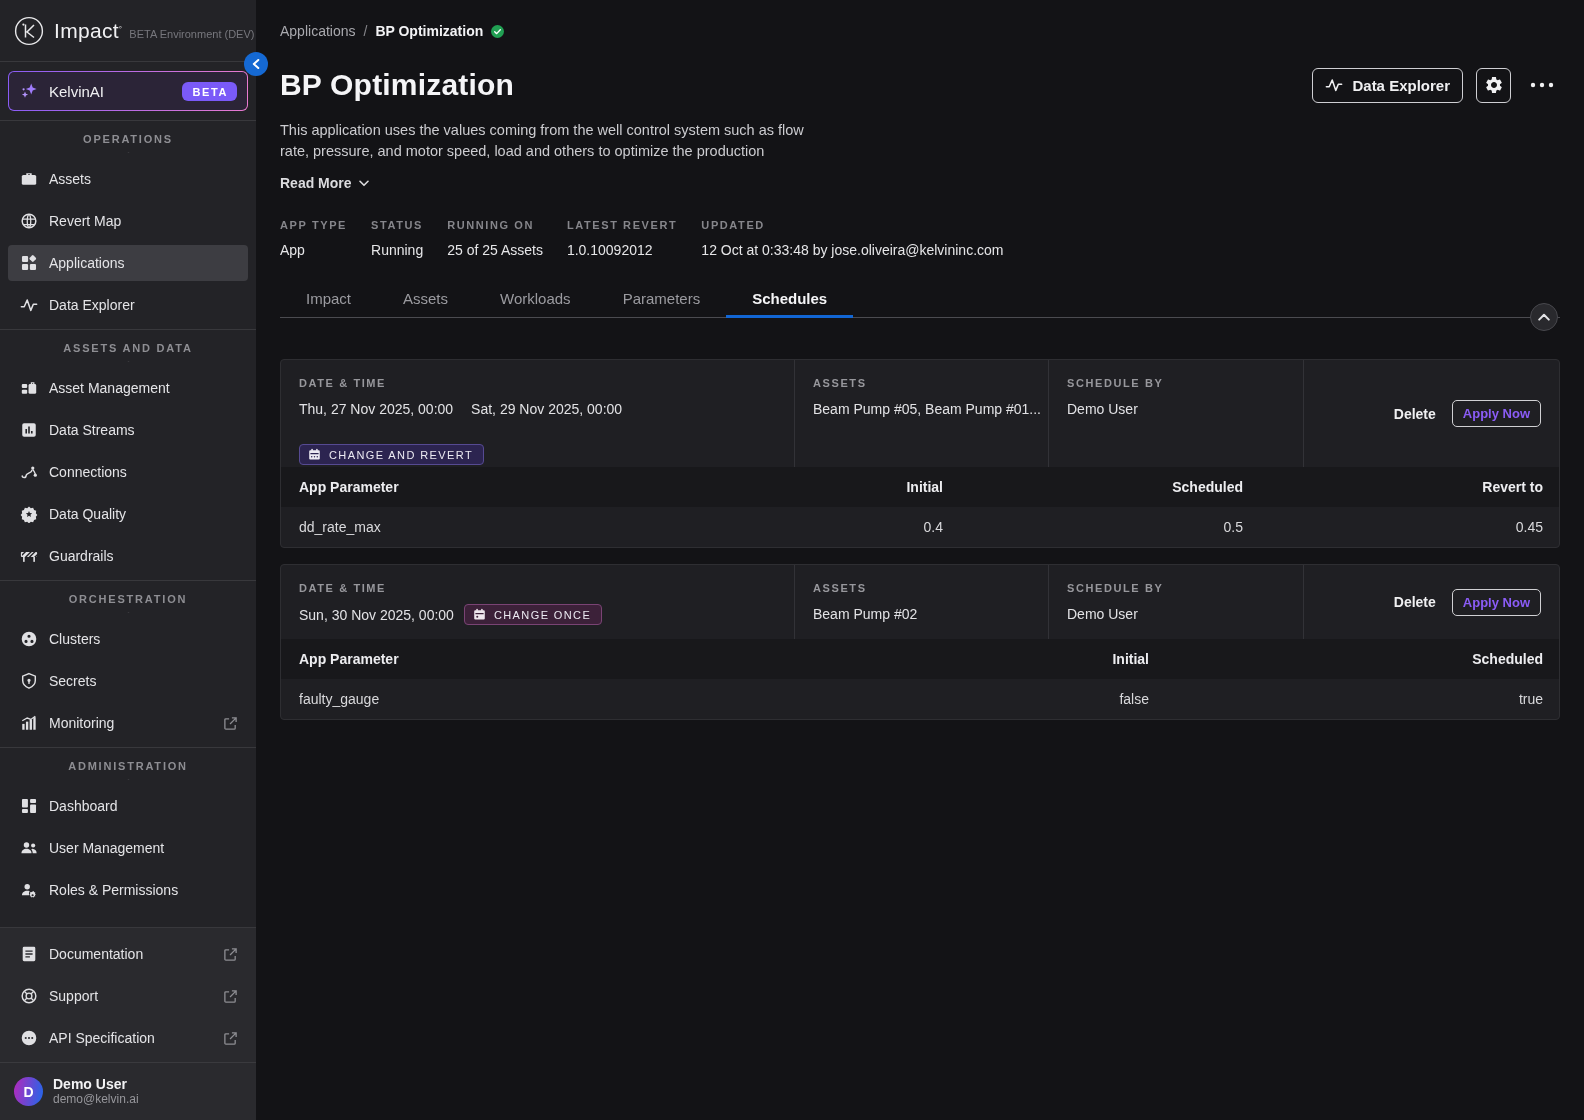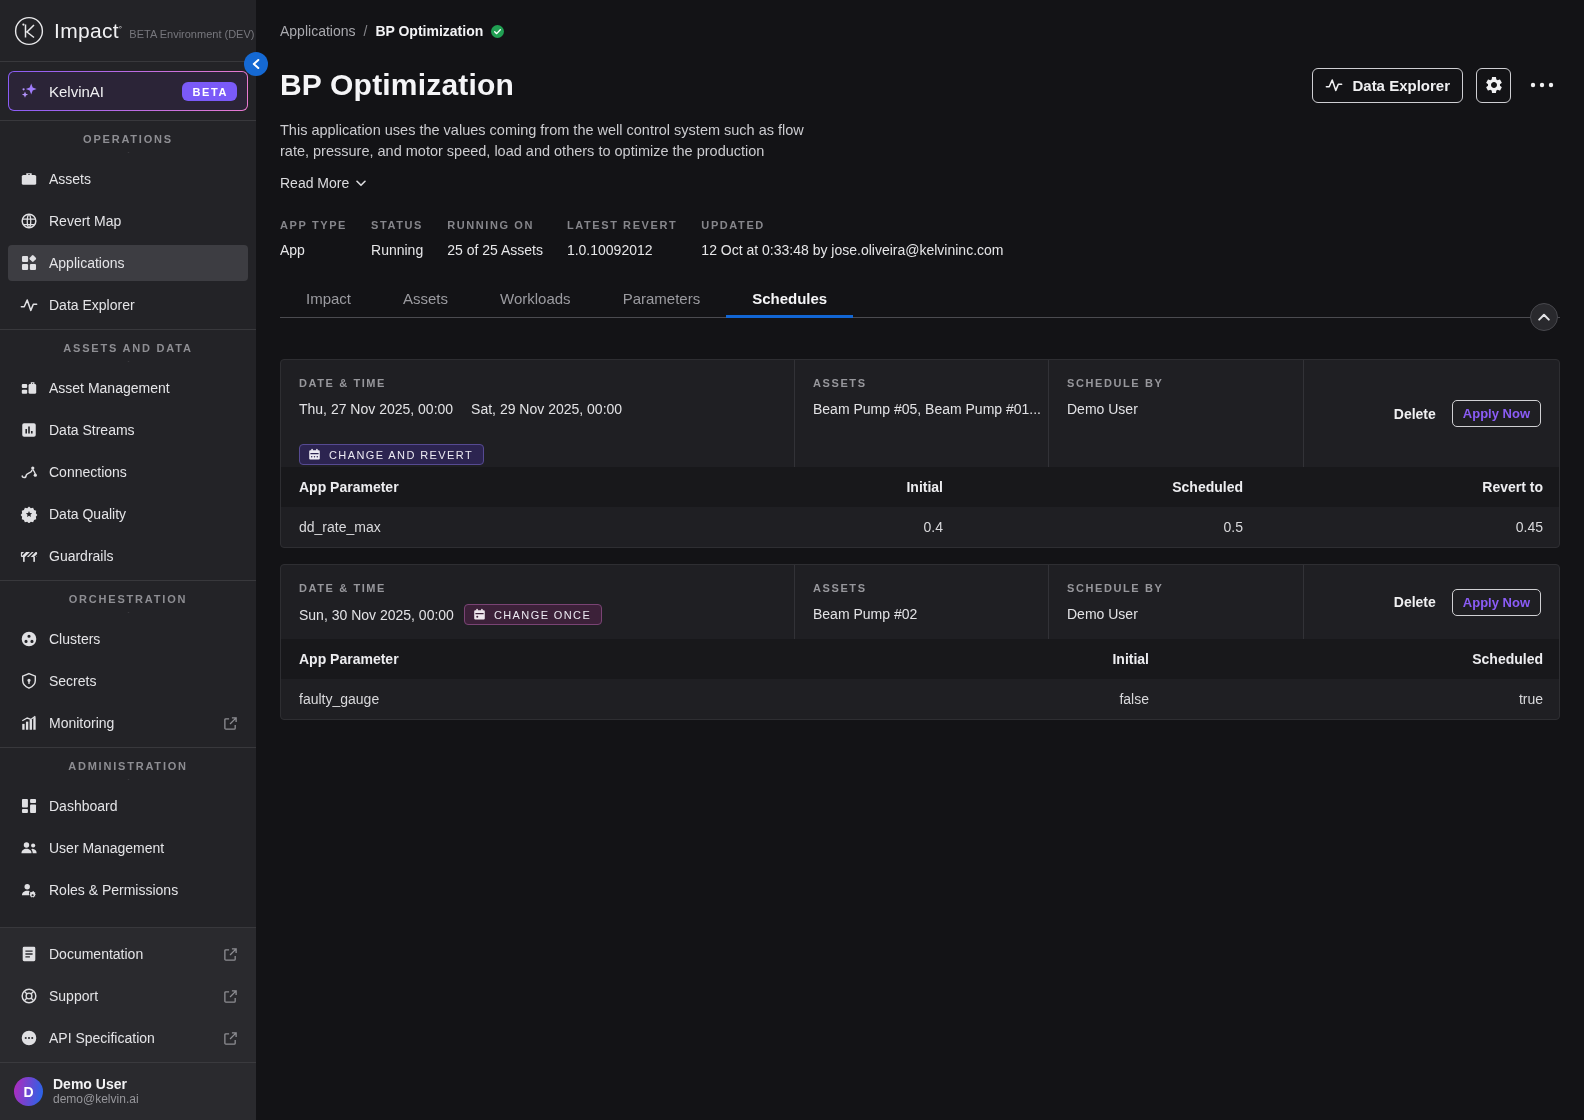--- a/index.html
+++ b/index.html
@@ -83,21 +83,21 @@
     border:1px solid #cfcfd3; border-radius:6px; background:transparent; color:#f0f0f2;
     font-size:15px; font-weight:700; font-family:inherit; cursor:pointer; padding:0 12px;
   }
   .btn-icon {
     width:35px; height:35px; border:1px solid #cfcfd3; border-radius:6px; background:transparent;
     color:#f0f0f2; display:flex; align-items:center; justify-content:center; cursor:pointer;
   }
   .btn-dots { width:36px; height:35px; border:none; background:transparent; color:#f0f0f2; display:flex; align-items:center; justify-content:center; cursor:pointer; }
 
   .description { margin-top:14px; font-size:14.5px; line-height:21px; color:#ccccd0; }
-  .read-more { margin-top:13px; display:flex; align-items:center; gap:7px; font-size:14px; font-weight:400; color:#dcdcdf; cursor:pointer; height:16px; width:fit-content; }
+  .read-more { margin-top:13px; display:flex; align-items:center; gap:7px; font-size:14px; font-weight:700; color:#dcdcdf; cursor:pointer; height:16px; width:fit-content; }
 
   .meta-row { margin-top:28px; display:flex; gap:24px; }
   .meta-label { font-size:11px; font-weight:700; letter-spacing:1.6px; color:#86868b; line-height:12px; }
   .meta-value { margin-top:10px; font-size:14px; color:#e6e6e8; line-height:18px; white-space:nowrap; }
 
   .tabs { margin-top:25px; display:flex; border-bottom:1px solid #4b4b50; position:relative; }
   .tab {
     padding:5px 26px 8px 26px; font-size:15px; color:#9b9ba0; cursor:pointer; position:relative; line-height:20px;
   }
   .tab.active { color:#f5f5f7; font-weight:700; }

